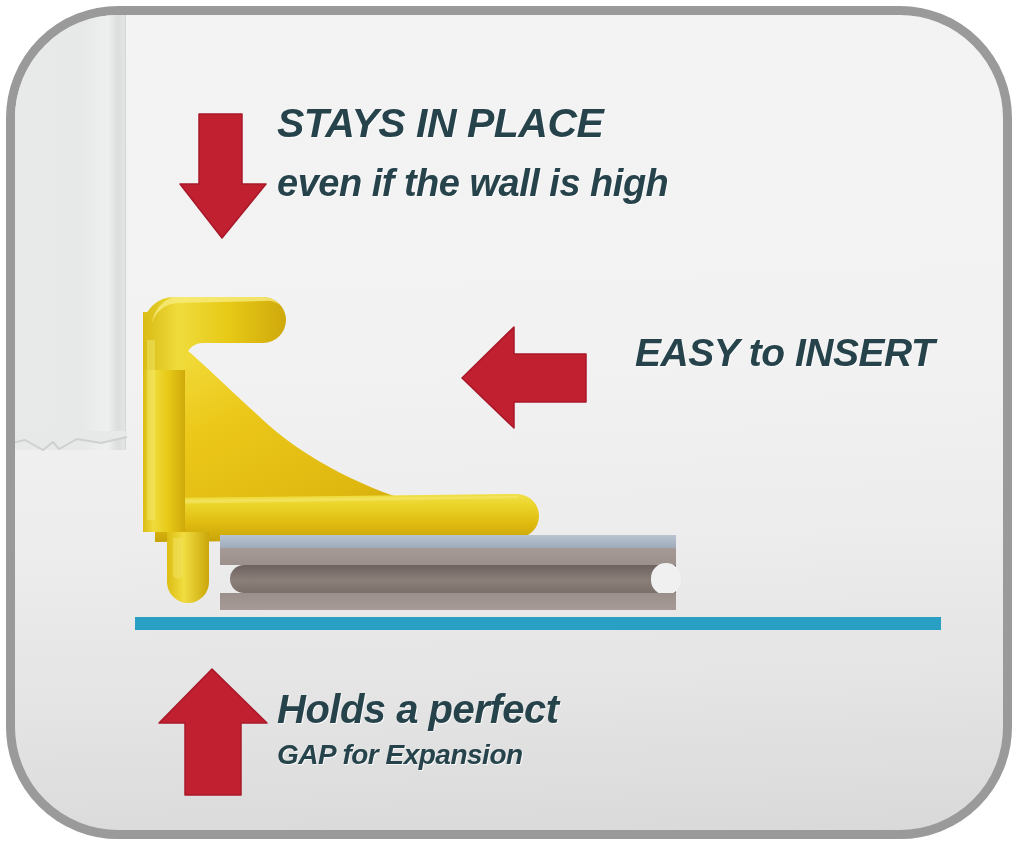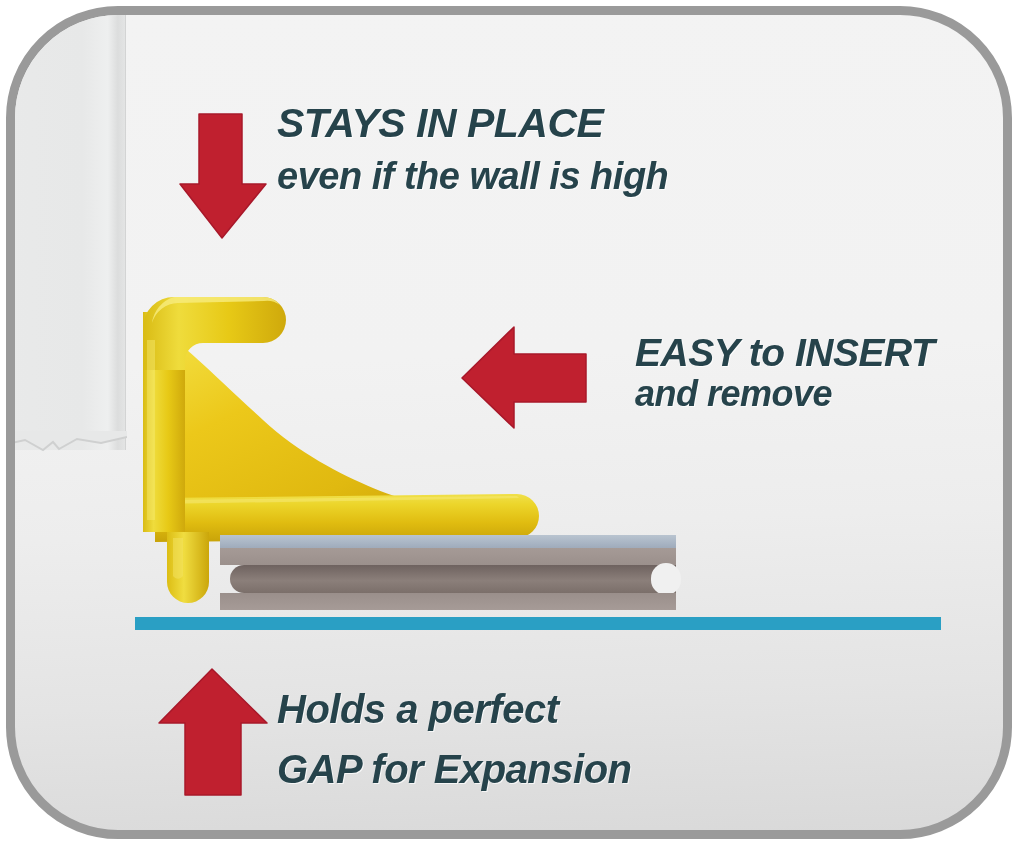--- a/index.html
+++ b/index.html
@@ -77,27 +77,27 @@
     font-weight: bold;
     letter-spacing: -0.5px;
     line-height: 1.02;
     text-shadow: 1px 1px 0 rgba(255,255,255,0.75);
     white-space: nowrap;
   }
   .callout .l1 { display: block; }
   .callout .l2 { display: block; }
 
   #callout-stays      { left: 262px; top: 88px;  font-size: 41px; }
-  #callout-stays .l2  { font-size: 38px; margin-top: 12px; }
+  #callout-stays .l2  { font-size: 38px; margin-top: 19px; }
 
   #callout-easy       { left: 620px; top: 318px; font-size: 39px; }
   #callout-easy .l2   { font-size: 36px; margin-top: 3px; }
 
   #callout-gap        { left: 262px; top: 674px; font-size: 40px; }
-  #callout-gap .l2    { font-size: 40px; margin-top: 19px; }
+  #callout-gap .l2    { font-size: 28px; margin-top: 11px; }
 
   
   .floor { position: absolute; }
 
   #plank-top {
     left: 205px; top: 520px; width: 456px; height: 13px;
     background: linear-gradient(180deg, #b9c4d0 0%, #a9b5c4 60%, #9fabbb 100%);
   }
   #plank-upper-core {
     left: 205px; top: 533px; width: 456px; height: 17px;
@@ -217,21 +217,20 @@
       </svg>
     </div>
 
     <div class="callout" id="callout-stays">
       <span class="l1">STAYS IN PLACE</span>
       <span class="l2">even if the wall is high</span>
     </div>
 
     <div class="callout" id="callout-easy">
       <span class="l1">EASY to INSERT</span>
-      <span class="l2">and remove</span>
     </div>
 
     <div class="callout" id="callout-gap">
       <span class="l1">Holds a perfect</span>
       <span class="l2">GAP for Expansion</span>
     </div>
 
   </div>
 </div>
 

